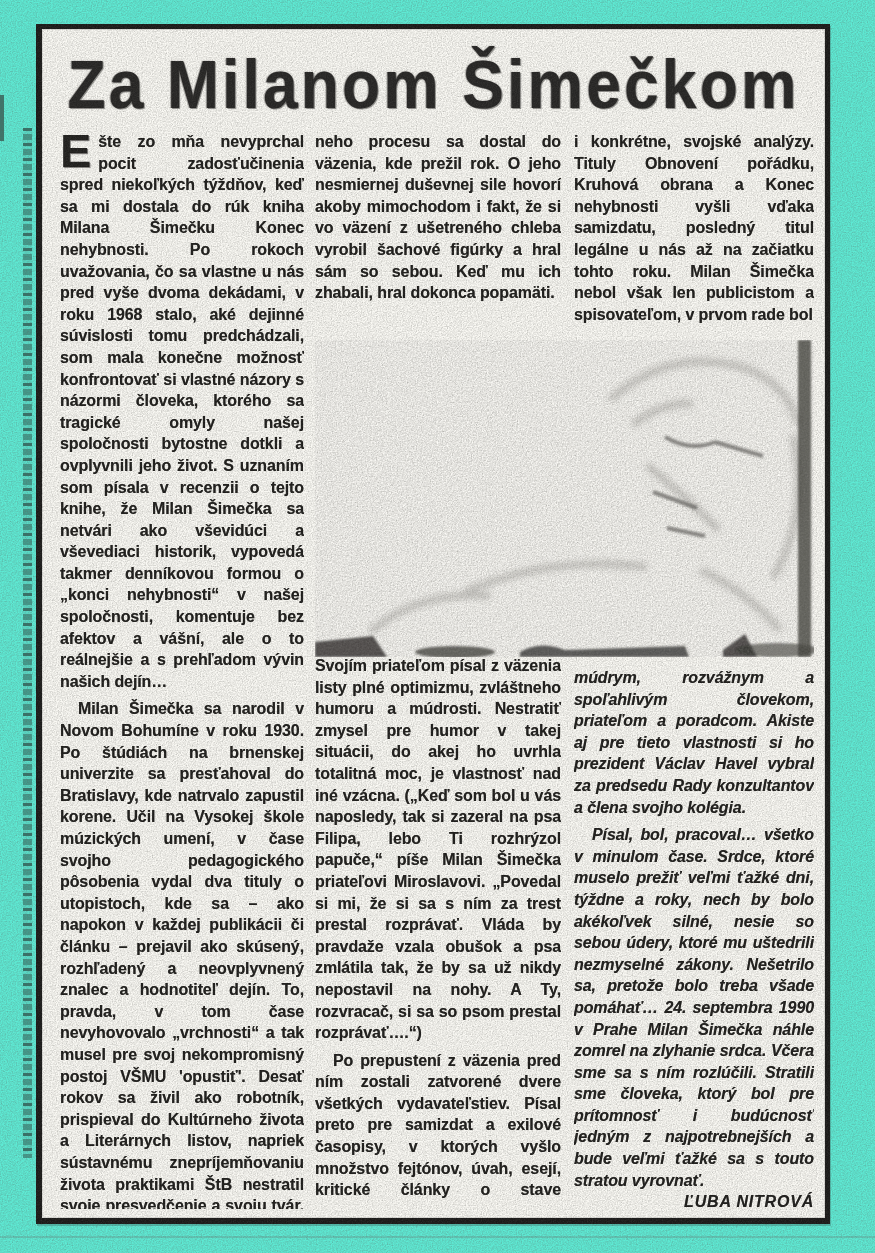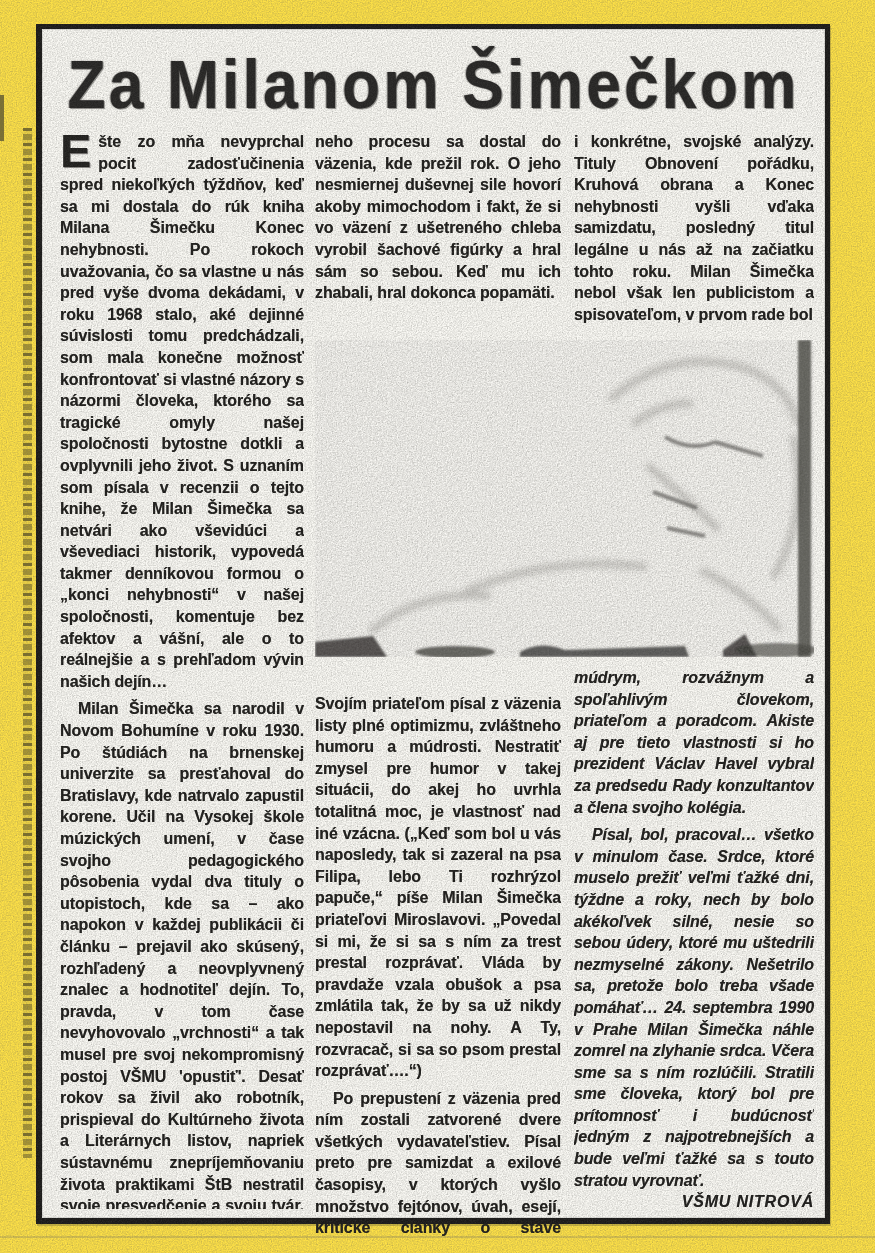--- a/index.html
+++ b/index.html
@@ -10,21 +10,21 @@
     background: #f5f4ef;
     font-family: "Liberation Sans", sans-serif;
     overflow: hidden;
     position: relative;
   }
   .page {
     position: absolute;
     inset: 0;
     width: 875px;
     height: 1253px;
-    background: #fde047;
+    background: #5eead4;
   }
   .frame {
     position: absolute;
     left: 36px;
     top: 24px;
     width: 794px;
     height: 1200px;
     box-sizing: border-box;
     border: 5px solid #1a1918;
     border-left-width: 6px;
@@ -55,21 +55,21 @@
     line-height: 21.6px;
     color: #1d1c1a;
     letter-spacing: -0.1px;
     text-shadow: 0 0 0.5px rgba(25,24,22,0.6);
   }
   .col p { margin: 0; }
   .col p.indent { text-indent: 18px; margin-top: 6px; }
   .col1 { left: 18px;  top: 102px; width: 244px; height: 1078px; overflow: hidden; }
   .col2-top { left: 273px; top: 102px; width: 246px; height: 206px; overflow: hidden; }
   .col3-top { left: 532px; top: 102px; width: 240px; height: 206px; overflow: hidden; }
-  .col2-bottom { left: 273px; top: 664px; width: 246px; height: 548px; overflow: hidden; }
+  .col2-bottom { left: 273px; top: 626px; width: 246px; height: 548px; overflow: hidden; }
   .col3-bottom { left: 532px; top: 638px; width: 240px; height: 548px; overflow: hidden; font-style: italic; }
   .dropcap {
     float: left;
     font-size: 47px;
     line-height: 38px;
     font-weight: bold;
     margin: 1px 7px 0 0;
     color: #201f1d;
     text-shadow: 1px 1px 0 rgba(35,34,32,0.5);
   }
@@ -202,21 +202,21 @@
     </div>
 
     <div class="col col2-bottom">
       <p>Svojím priateľom písal z väzenia listy plné optimizmu, zvláštneho humoru a múdrosti. Nestratiť zmysel pre humor v takej situácii, do akej ho uvrhla totalitná moc, je vlastnosť nad iné vzácna. („Keď som bol u vás naposledy, tak si zazeral na psa Filipa, lebo Ti rozhrýzol papuče,“ píše Milan Šimečka priateľovi Miroslavovi. „Povedal si mi, že si sa s ním za trest prestal rozprávať. Vláda by pravdaže vzala obušok a psa zmlátila tak, že by sa už nikdy nepostavil na nohy. A Ty, rozvracač, si sa so psom prestal rozprávať….“)</p>
       <p class="indent">Po prepustení z väzenia pred ním zostali zatvorené dvere všetkých vydavateľstiev. Písal preto pre samizdat a exilové časopisy, v ktorých vyšlo množstvo fejtónov, úvah, esejí, kritické články o stave spoločnosti</p>
     </div>
 
     <div class="col col3-bottom">
       <p>múdrym, rozvážnym a spoľahlivým človekom, priateľom a poradcom. Akiste aj pre tieto vlastnosti si ho prezident Václav Havel vybral za predsedu Rady konzultantov a člena svojho kolégia.</p>
       <p class="indent">Písal, bol, pracoval… všetko v minulom čase. Srdce, ktoré muselo prežiť veľmi ťažké dni, týždne a roky, nech by bolo akékoľvek silné, nesie so sebou údery, ktoré mu uštedrili nezmyselné zákony. Nešetrilo sa, pretože bolo treba všade pomáhať… 24. septembra 1990 v Prahe Milan Šimečka náhle zomrel na zlyhanie srdca. Včera sme sa s ním rozlúčili. Stratili sme človeka, ktorý bol pre prítomnosť i budúcnosť jedným z najpotrebnejších a bude veľmi ťažké sa s touto stratou vyrovnať.</p>
-      <p class="author-line">VŠMU NITROVÁ</p>
+      <p class="author-line">ĽUBA NITROVÁ</p>
     </div>
 
   </div>
 
   <svg class="grain" width="875" height="1253">
     <filter id="grainf">
       <feTurbulence type="fractalNoise" baseFrequency="0.8" numOctaves="2" stitchTiles="stitch"></feTurbulence>
       <feColorMatrix type="matrix" values="0 0 0 0 0.1  0 0 0 0 0.1  0 0 0 0 0.09  0.7 0.7 0.7 0 -0.85"></feColorMatrix>
     </filter>
     <rect width="875" height="1253" filter="url(#grainf)" opacity="0.5"></rect>

